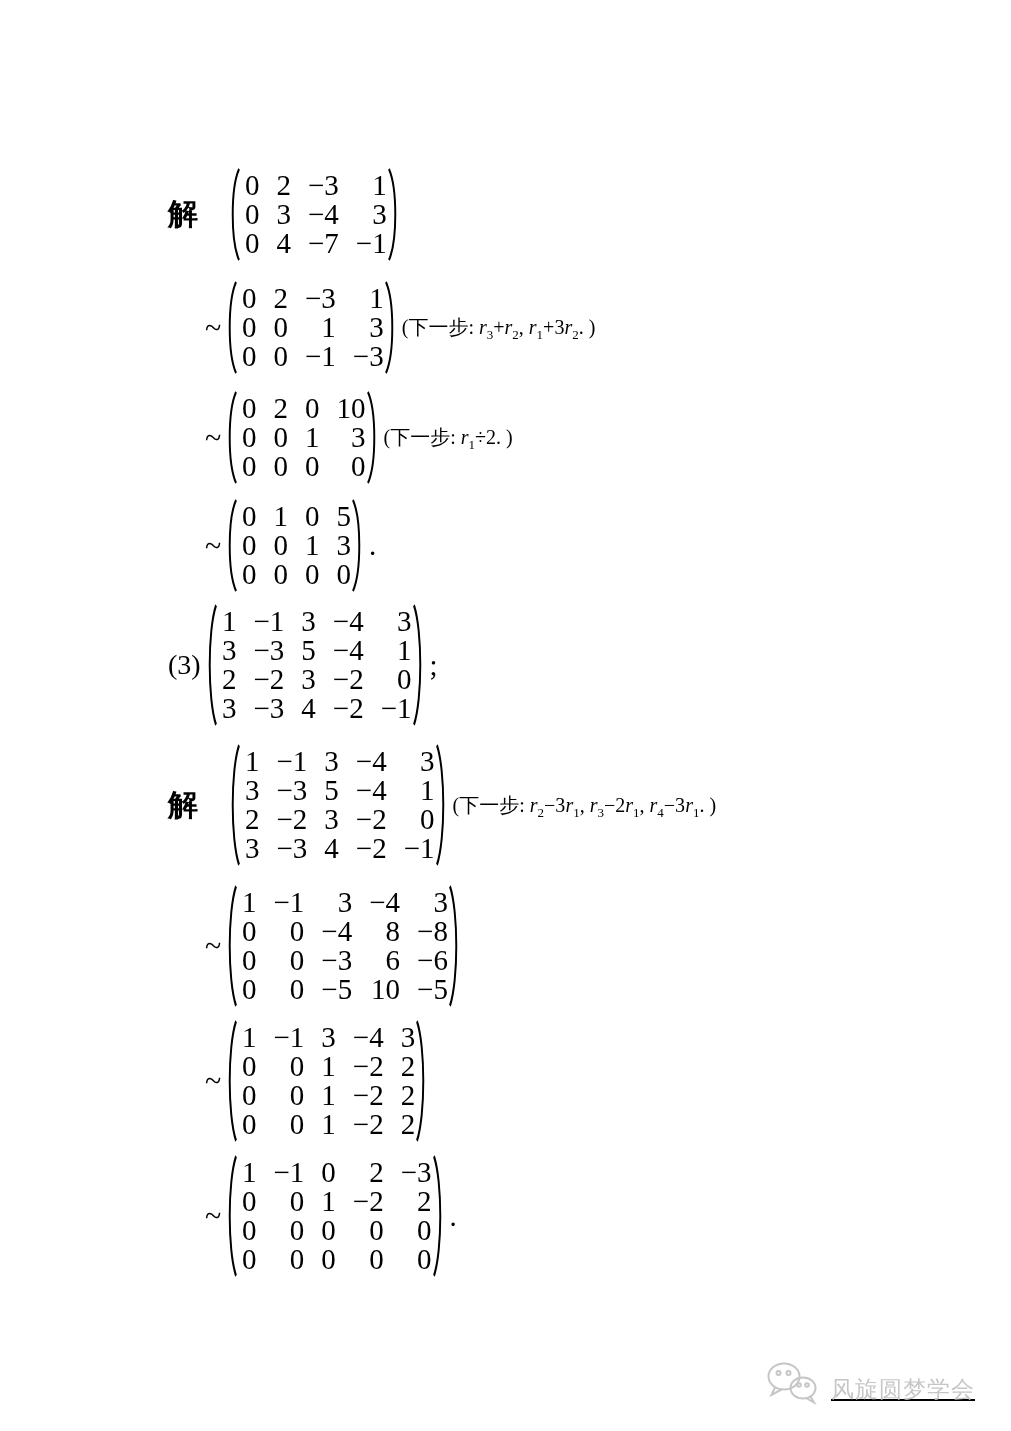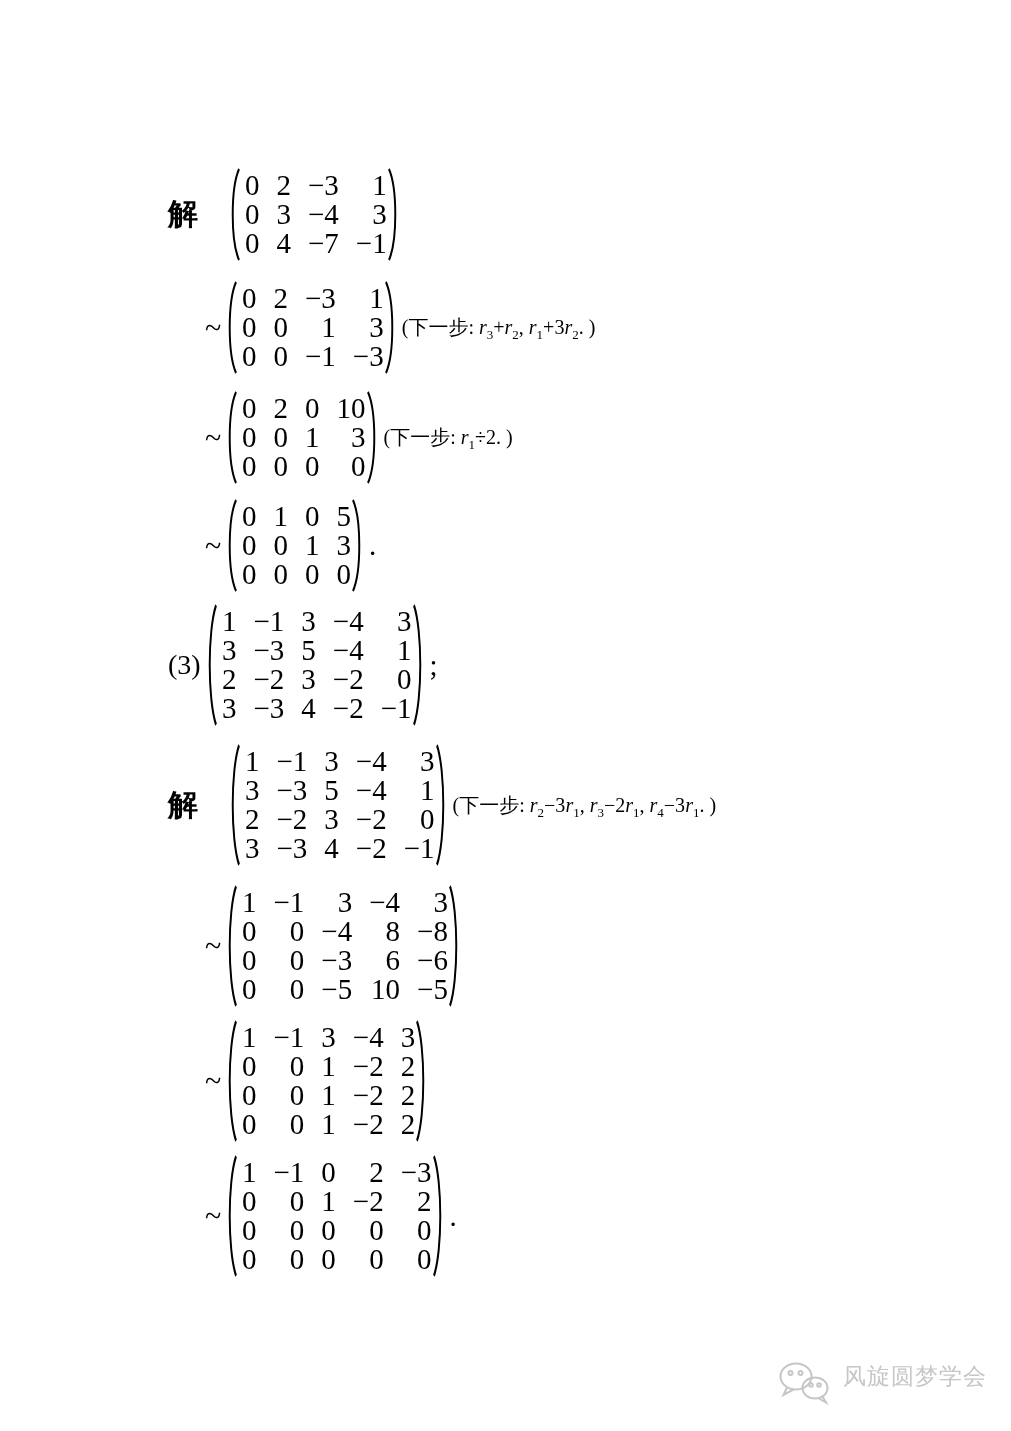--- a/index.html
+++ b/index.html
@@ -22,21 +22,21 @@
   .lead-item{width:37px;font-size:28px;}
   .matrix{display:inline-flex;align-items:stretch;}
   .pl,.pr{width:13px;flex:none;}
   .mx{display:grid;padding:3px 0;}
   .cell{font-size:29px;line-height:29px;text-align:right;padding-left:17px;}
   .cell.c0{padding-left:4px;}
   .note{font-size:20px;margin-left:5px;white-space:nowrap;}
   .note i{font-family:"Liberation Serif",serif;font-style:italic;}
   .note sub{font-size:13px;line-height:0;}
   .tail{font-size:29px;margin-left:5px;}
-  .footer{position:absolute;right:24px;bottom:26px;display:flex;align-items:flex-start;gap:10px;}
+  .footer{position:absolute;right:36px;bottom:26px;display:flex;align-items:flex-end;gap:10px;text-decoration:underline;}
   .brand{font-size:23px;letter-spacing:1px;color:#c6c6c6;
          text-shadow:1px 1px 0 #ffffff;font-family:"Liberation Sans",sans-serif;}
 </style>
 </head>
 <body>
 
 <div class="page">
   <div class="blocks">
       <div class="block">
         <span class="lead lead-label">解</span>

